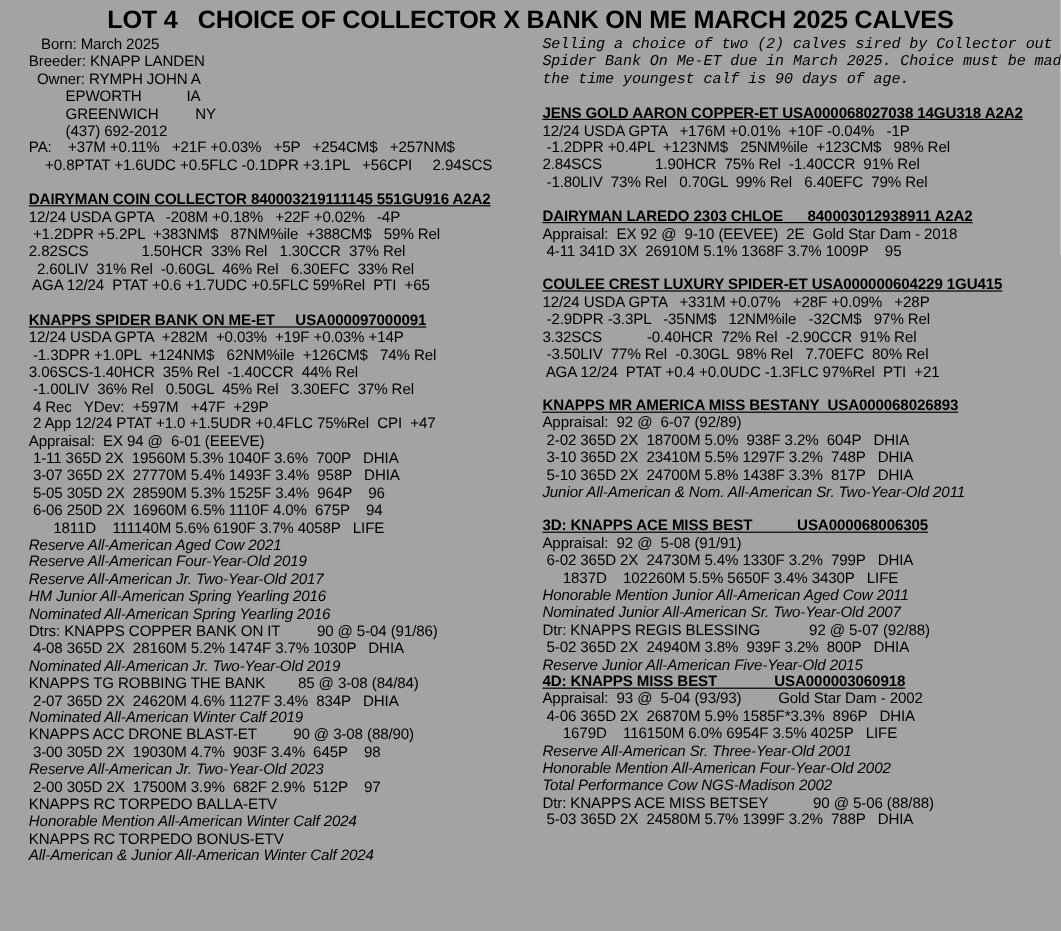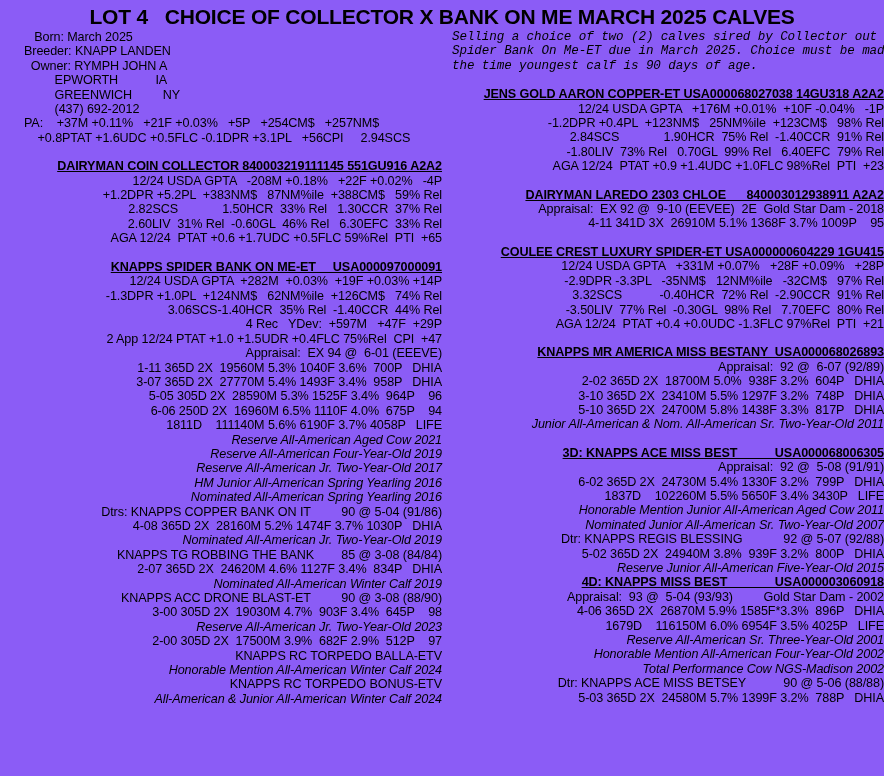--- a/index.html
+++ b/index.html
@@ -7,21 +7,21 @@
     padding: 0;
     background: #ffffff;
     color: #000000;
     font-family: "Liberation Sans", sans-serif;
   }
   .page {
     position: relative;
     width: 884px;
     height: 776px;
     overflow: hidden;
-    background: #8b5cf6;
+    background: #a3a3a3;
   }
   .title {
     text-align: center;
     font-weight: bold;
     font-size: 21px;
     line-height: 24px;
     padding-top: 5px;
     white-space: pre;
     letter-spacing: -0.2px;
   }
@@ -44,21 +44,20 @@
     white-space: pre;
     font-size: 12.6px;
     line-height: 14.4px;
     letter-spacing: -0.1px;
   }
   .line.italic {
     font-style: italic;
   }
   .sec {
     margin-top: 14px;
-    text-align: right;
   }
   .sec.no-gap {
     margin-top: 0;
   }
   .sec-header {
     font-weight: bold;
     text-decoration: underline;
     white-space: pre;
     font-size: 12.6px;
     line-height: 14.4px;
@@ -93,20 +92,21 @@
             <div class="line"> +1.2DPR +5.2PL  +383NM$   87NM%ile  +388CM$   59% Rel</div>
             <div class="line">2.82SCS             1.50HCR  33% Rel   1.30CCR  37% Rel</div>
             <div class="line">  2.60LIV  31% Rel  -0.60GL  46% Rel   6.30EFC  33% Rel</div>
             <div class="line"> AGA 12/24  PTAT +0.6 +1.7UDC +0.5FLC 59%Rel  PTI  +65</div>
           </div>
           <div class="sec">
             <div class="sec-header">KNAPPS SPIDER BANK ON ME-ET     USA000097000091</div>
             <div class="line">12/24 USDA GPTA  +282M  +0.03%  +19F +0.03% +14P</div>
             <div class="line"> -1.3DPR +1.0PL  +124NM$   62NM%ile  +126CM$   74% Rel</div>
             <div class="line">3.06SCS-1.40HCR  35% Rel  -1.40CCR  44% Rel</div>
+            <div class="line"> -1.00LIV  36% Rel   0.50GL  45% Rel   3.30EFC  37% Rel</div>
             <div class="line"> 4 Rec   YDev:  +597M   +47F  +29P</div>
             <div class="line"> 2 App 12/24 PTAT +1.0 +1.5UDR +0.4FLC 75%Rel  CPI  +47</div>
             <div class="line">Appraisal:  EX 94 @  6-01 (EEEVE)</div>
             <div class="line"> 1-11 365D 2X  19560M 5.3% 1040F 3.6%  700P   DHIA</div>
             <div class="line"> 3-07 365D 2X  27770M 5.4% 1493F 3.4%  958P   DHIA</div>
             <div class="line"> 5-05 305D 2X  28590M 5.3% 1525F 3.4%  964P    96</div>
             <div class="line"> 6-06 250D 2X  16960M 6.5% 1110F 4.0%  675P    94</div>
             <div class="line">      1811D    111140M 5.6% 6190F 3.7% 4058P   LIFE</div>
             <div class="line italic">Reserve All-American Aged Cow 2021</div>
             <div class="line italic">Reserve All-American Four-Year-Old 2019</div>
@@ -136,21 +136,20 @@
           <div class="line">Spider Bank On Me-ET due in March 2025. Choice must be made by</div>
           <div class="line">the time youngest calf is 90 days of age.</div>
         </div>
       <div id="right-sections">
           <div class="sec">
             <div class="sec-header">JENS GOLD AARON COPPER-ET USA000068027038 14GU318 A2A2</div>
             <div class="line">12/24 USDA GPTA   +176M +0.01%  +10F -0.04%   -1P</div>
             <div class="line"> -1.2DPR +0.4PL  +123NM$   25NM%ile  +123CM$   98% Rel</div>
             <div class="line">2.84SCS             1.90HCR  75% Rel  -1.40CCR  91% Rel</div>
             <div class="line"> -1.80LIV  73% Rel   0.70GL  99% Rel   6.40EFC  79% Rel</div>
-            <div class="line"> AGA 12/24  PTAT +0.9 +1.4UDC +1.0FLC 98%Rel  PTI  +23</div>
           </div>
           <div class="sec">
             <div class="sec-header">DAIRYMAN LAREDO 2303 CHLOE      840003012938911 A2A2</div>
             <div class="line">Appraisal:  EX 92 @  9-10 (EEVEE)  2E  Gold Star Dam - 2018</div>
             <div class="line"> 4-11 341D 3X  26910M 5.1% 1368F 3.7% 1009P    95</div>
           </div>
           <div class="sec">
             <div class="sec-header">COULEE CREST LUXURY SPIDER-ET USA000000604229 1GU415</div>
             <div class="line">12/24 USDA GPTA   +331M +0.07%   +28F +0.09%   +28P</div>
             <div class="line"> -2.9DPR -3.3PL   -35NM$   12NM%ile   -32CM$   97% Rel</div>

